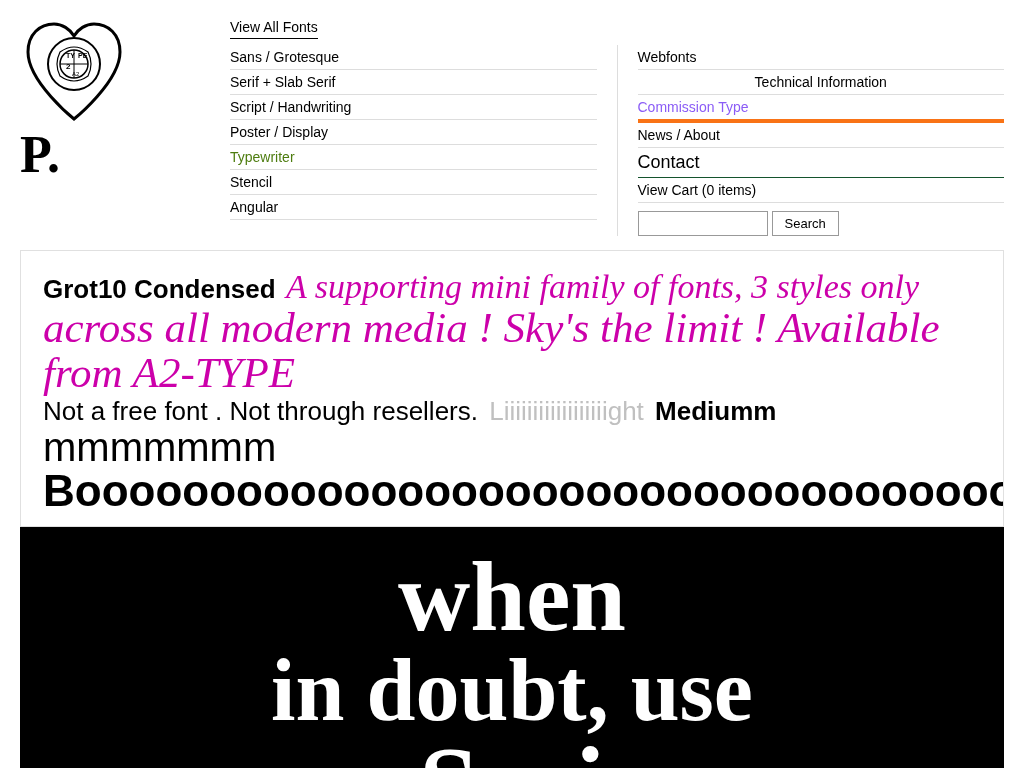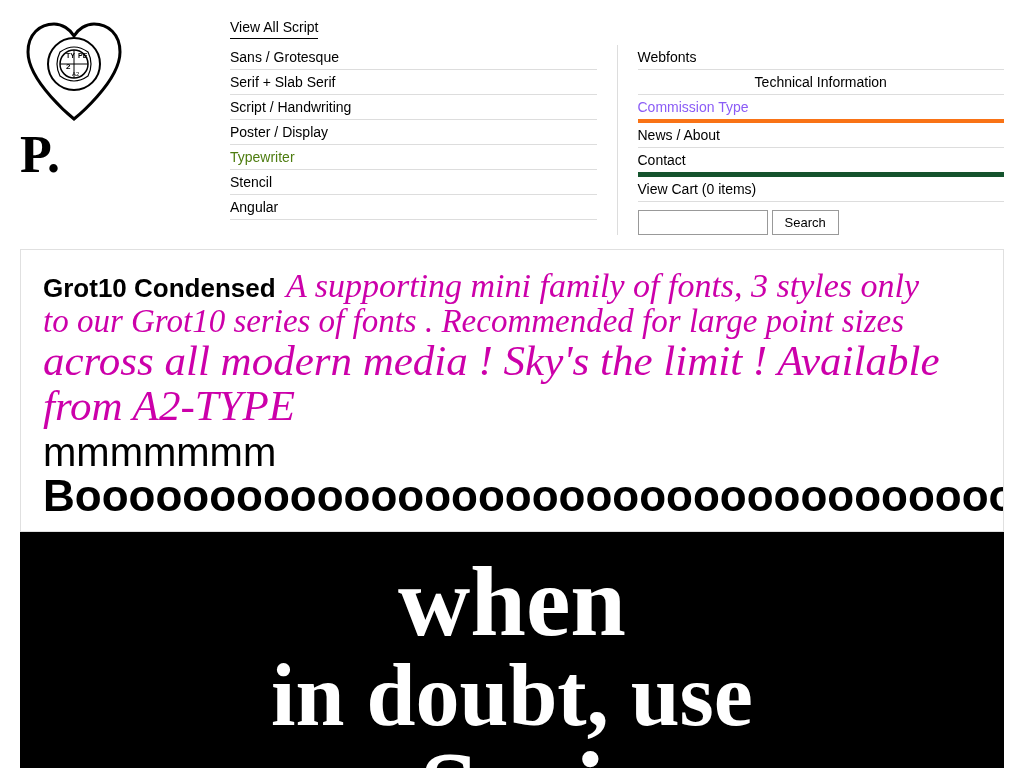--- a/index.html
+++ b/index.html
@@ -27,63 +27,67 @@
         <line x1="40" y1="50" x2="68" y2="50" stroke="#000" stroke-width="1"></line>
         <line x1="54" y1="36" x2="54" y2="64" stroke="#000" stroke-width="1"></line>
       </svg>
     </div>
     <div style="font-size:52px; font-weight:900; font-family:Georgia,serif; line-height:1; margin-top:-4px;">P.</div>
   </div>
 
   <div style="flex:1; display:flex; flex-direction:column; padding-top:4px;">
 
     <div style="margin-bottom:6px;">
-      <a href="#" style="font-size:14px; color:#000; text-decoration:none; border-bottom:1px solid #000; display:inline-block; padding-bottom:3px;">View All Script</a>
+      <a href="#" style="font-size:14px; color:#000; text-decoration:none; border-bottom:1px solid #000; display:inline-block; padding-bottom:3px;">View All Fonts</a>
     </div>
 
     <div style="display:flex; gap:0;">
 
       <div style="flex:1; border-right:1px solid #ddd; padding-right:20px; margin-right:20px;">
         <a href="#" style="display:block; padding:4px 0; font-size:14px; color:#000; text-decoration:none; border-bottom:1px solid #ddd;">Sans / Grotesque</a>
         <a href="#" style="display:block; padding:4px 0; font-size:14px; color:#000; text-decoration:none; border-bottom:1px solid #ddd;">Serif + Slab Serif</a>
         <a href="#" style="display:block; padding:4px 0; font-size:14px; color:#000; text-decoration:none; border-bottom:1px solid #ddd;">Script / Handwriting</a>
         <a href="#" style="display:block; padding:4px 0; font-size:14px; color:#000; text-decoration:none; border-bottom:1px solid #ddd;">Poster / Display</a>
         <a href="#" style="display:block; padding:4px 0; font-size:14px; color:#4d7c0f; text-decoration:none; border-bottom:1px solid #ddd;">Typewriter</a>
         <a href="#" style="display:block; padding:4px 0; font-size:14px; color:#000; text-decoration:none; border-bottom:1px solid #ddd;">Stencil</a>
         <a href="#" style="display:block; padding:4px 0; font-size:14px; color:#000; text-decoration:none; border-bottom:1px solid #ddd;">Angular</a>
       </div>
 
       <div style="flex:1;">
         <a href="#" style="display:block; padding:4px 0; font-size:14px; color:#000; text-decoration:none; border-bottom:1px solid #ddd;">Webfonts</a>
         <a href="#" style="display:block; padding:4px 0; font-size:14px; color:#000; text-decoration:none; border-bottom:1px solid #ddd;text-align:center;">Technical Information</a>
         <a href="#" style="display:block; padding:4px 0; font-size:14px; color:#8b5cf6; text-decoration:none; border-bottom:4px solid #f97316;">Commission Type</a>
         <a href="#" style="display:block; padding:4px 0; font-size:14px; color:#000; text-decoration:none; border-bottom:1px solid #ddd;">News / About</a>
-        <a href="#" style="display:block; padding:4px 0; font-size:14px; color:#000; text-decoration:none; border-bottom:5px solid #14532d;">Contact</a>
+        <a href="#" style="display:block; padding:4px 0; font-size:18px; color:#000; text-decoration:none; border-bottom:1px solid #14532d;">Contact</a>
         <a href="#" style="display:block; padding:4px 0; font-size:14px; color:#000; text-decoration:none; border-bottom:1px solid #ddd;">View Cart (0 items)</a>
 
         <div style="display:flex; align-items:flex-end; margin-top:8px; gap:4px;">
           <input type="text" style="border: 1px solid rgb(153, 153, 153); padding: 4px 6px; font-size: 13px; width: 130px; outline: none;">
           <button style="background:#fff; border:1px solid #999; padding:4px 12px; font-size:13px; cursor:pointer;">Search</button>
         </div>
       </div>
     </div>
   </div>
 </div>
 
 <div style="margin: 14px 20px 0 20px; padding: 18px 22px 12px 22px; border: 1px solid #e0e0e0; background:#fff; overflow:hidden;">
 
   <div style="line-height:1.05; margin-bottom:0;">
     <span style="font-size:26px; font-weight:900; font-family:Arial,sans-serif; color:#000;">Grot10 Condensed</span>
     <span style="font-size:34px; font-weight:400; font-style:italic; font-family:Georgia,serif; color:#cc00aa; margin-left:6px;">A supporting mini family of fonts, 3 styles only</span>
   </div>
 
-  <div style="font-size:33px; font-weight:400; font-style:italic; font-family:Georgia,serif; color:#cc00aa; line-height:1.05;">to our Grot10 series of fonts . Recommended for large point sizes</div>
 
   <div style="font-size:43px; font-weight:400; font-style:italic; font-family:Georgia,serif; color:#cc00aa; line-height:1.05; margin-bottom:2px;">across all modern media ! Sky's the limit ! Available from A2-TYPE</div>
 
+  <div style="font-size:26px; font-family:Arial,sans-serif; line-height:1.1; margin-bottom:0;">
+    <span style="font-weight:400; color:#000;">Not a free font . Not through resellers.</span>
+    <span style="color:#c0c0c0; font-weight:300; margin-left:4px;">Liiiiiiiiiiiiiiiiiight</span>
+    <span style="color:#000; font-weight:700; margin-left:4px;">Mediumm</span>
+  </div>
 
   <div style="font-size:40px; font-family:Arial,sans-serif; line-height:1.05;">
     <span style="font-weight:300; color:#000;">mmmmmmm</span>
     <span style="font-weight:900; color:#000; font-size:44px;">Booooooooooooooooooooooooooooooooooooooooooold</span>
   </div>
 </div>
 
 <div style="margin: 0 20px; padding: 20px 24px 16px 24px; background:#000; min-height:255px;">
   <div style="color:#fff; font-size:100px; font-family:Georgia,'Times New Roman',serif; font-weight:700; text-align:center; line-height:1;">when</div>
   <div style="color:#fff; font-size:88px; font-family:Georgia,'Times New Roman',serif; font-weight:700; text-align:center; line-height:1;">in doubt, use</div>

